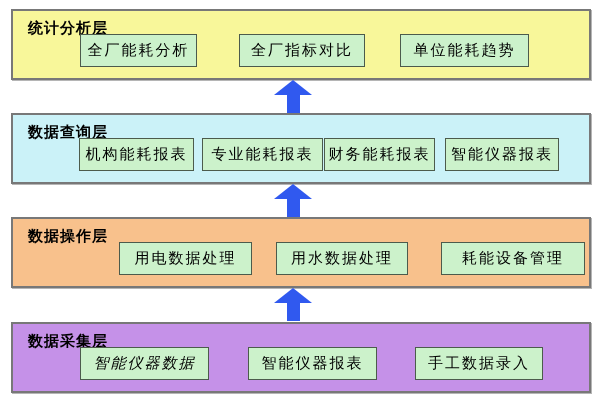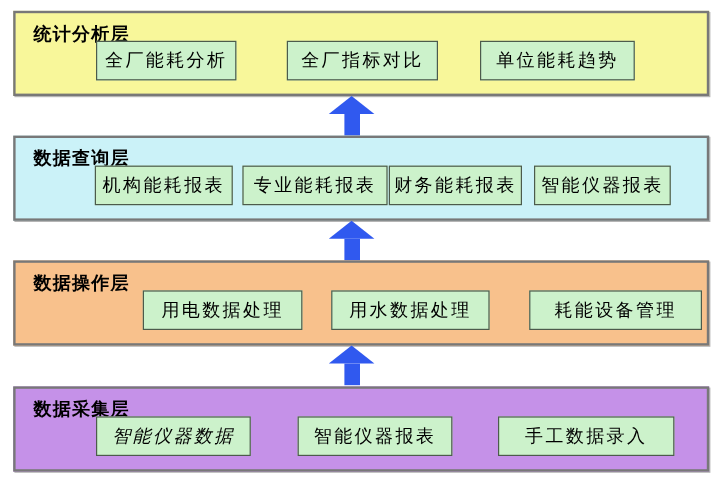--- a/index.html
+++ b/index.html
@@ -93,16 +93,16 @@
 
   <div class="arrow a3">
     <div class="arrow-head"></div>
     <div class="arrow-stem"></div>
   </div>
 
   <div class="layer l4">
     <div class="layer-label">数据采集层</div>
     <div class="node" style="left:55px;width:129px;font-style:italic;">智能仪器数据</div>
     <div class="node" style="left:223px;width:129px;">智能仪器报表</div>
-    <div class="node" style="left:390px;width:147px;">手工数据录入</div>
+    <div class="node" style="left:390px;width:128px;">手工数据录入</div>
   </div>
 
 </div>
 
 </body></html>

